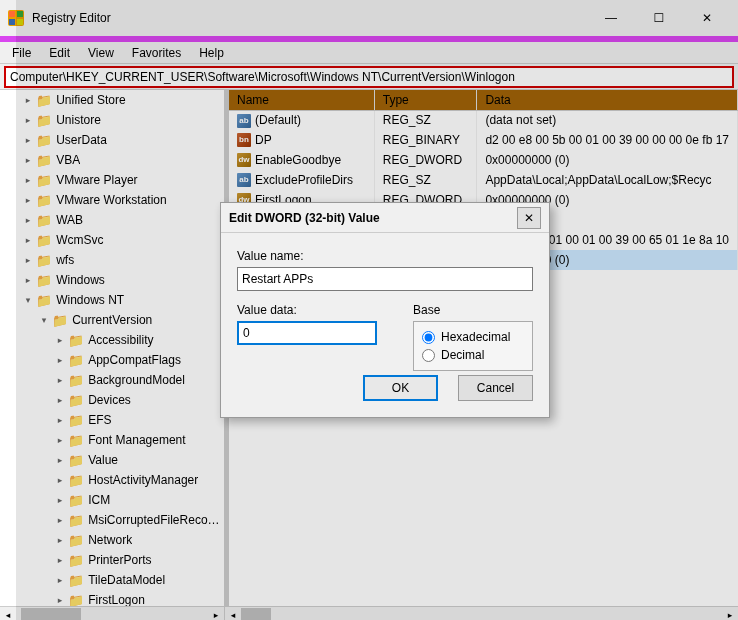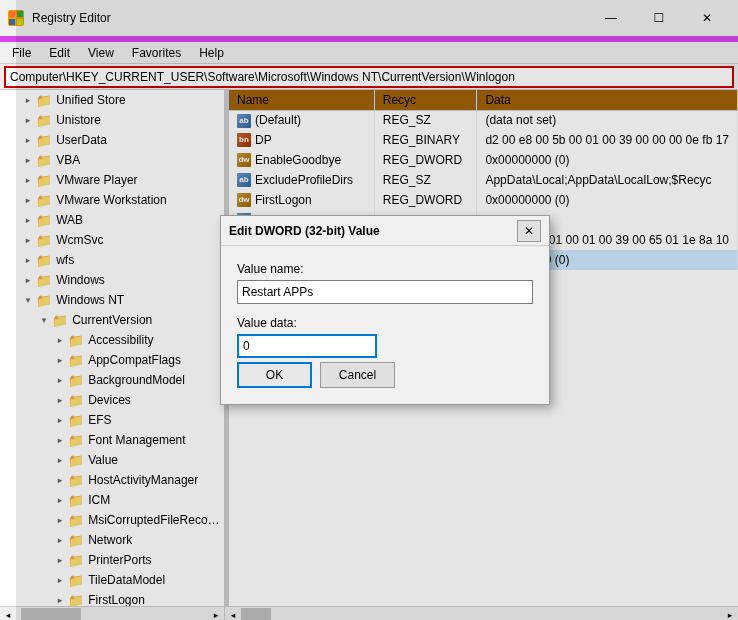--- a/index.html
+++ b/index.html
@@ -61,21 +61,21 @@
     .modal-title-bar { background: #f0f0f0; height: 30px; display: flex; align-items: center; padding: 0 8px; justify-content: space-between; border-bottom: 1px solid #ccc; }
     .modal-title { font-size: 12px; font-weight: 600; }
     .modal-close { width: 24px; height: 22px; display: flex; align-items: center; justify-content: center; cursor: pointer; font-size: 12px; background: #e0e0e0; border: 1px solid #999; }
     .modal-body { padding: 16px; }
     .modal-label { font-size: 12px; margin-bottom: 4px; }
     .modal-input { width: 100%; height: 24px; border: 1px solid #7a7a7a; padding: 0 4px; font-size: 12px; margin-bottom: 12px; background: white; outline: none; }
     .modal-data-input { width: 140px; height: 24px; border: 2px solid #0078d7; padding: 0 4px; font-size: 12px; background: white; outline: none; }
     .modal-base-label { font-size: 12px; margin-bottom: 4px; }
     .radio-row { display: flex; align-items: center; gap: 6px; font-size: 12px; }
     .radio-row input[type="radio"] { margin: 0; }
-    .modal-buttons { display: flex; gap: 8px; padding-top: 4px; }
+    .modal-buttons { display: flex; justify-content: flex-end; gap: 20px; padding-top: 4px; }
     .modal-btn { height: 26px; min-width: 75px; background: #e0e0e0; border: 1px solid #999; font-size: 12px; cursor: pointer; display: flex; align-items: center; justify-content: center; }
     .modal-btn.primary { background: #e8e8e8; border: 2px solid #0078d7; }
   </style>
 </head>
 <body>
 
 <div style="width:738px;height:620px;position:relative;overflow:hidden;background:#f0f0f0;">
 
   <div class="title-bar">
     <div class="title-bar-left">
@@ -246,21 +246,21 @@
         </div>
     </div>
 
     <div class="splitter"></div>
 
     <div class="details-panel">
       <table class="details-table">
         <thead class="details-header">
           <tr>
             <th style="width:180px;">Name</th>
-            <th style="width:120px;">Recyc</th>
+            <th style="width:120px;">Type</th>
             <th>Data</th>
           </tr>
         </thead>
         <tbody id="details-body">
         <tr class="details-row">
               <td><span style="display:inline-block;width:14px;height:14px;background:linear-gradient(135deg,#6699cc,#336699);border-radius:1px;font-size:8px;color:white;text-align:center;line-height:14px;font-weight:bold;margin-right:4px;vertical-align:middle;">ab</span>(Default)</td>
               <td>REG_SZ</td>
               <td style="max-width: 300px; overflow: hidden; text-overflow: ellipsis;">(data not set)</td>
             </tr>
             <tr class="details-row">
@@ -331,20 +331,33 @@
         <div class="modal-close">✕</div>
       </div>
       <div class="modal-body">
         <div class="modal-label">Value name:</div>
         <input class="modal-input" type="text" readonly="" value="Restart APPs" style="">
         <div style="display:flex;gap:0;align-items:flex-start;justify-content:flex-end;">
           <div style="flex:1;">
             <div class="modal-label">Value data:</div>
             <input class="modal-data-input" type="text" value="0" style="">
           </div>
+          <div style="min-width:120px;">
+            <div class="modal-base-label">Base</div>
+            <div style="border:1px solid #aaa;padding:8px;background:#f5f5f5;">
+              <div class="radio-row">
+                <input type="radio" name="base" checked="" style="">
+                <span>Hexadecimal</span>
+              </div>
+              <div class="radio-row" style="margin-top:4px;">
+                <input type="radio" name="base" style="">
+                <span>Decimal</span>
+              </div>
+            </div>
+          </div>
         </div>
         <div class="modal-buttons">
           <button class="modal-btn primary">OK</button>
           <button class="modal-btn">Cancel</button>
         </div>
       </div>
     </div>
   </div>
 </div>
 

